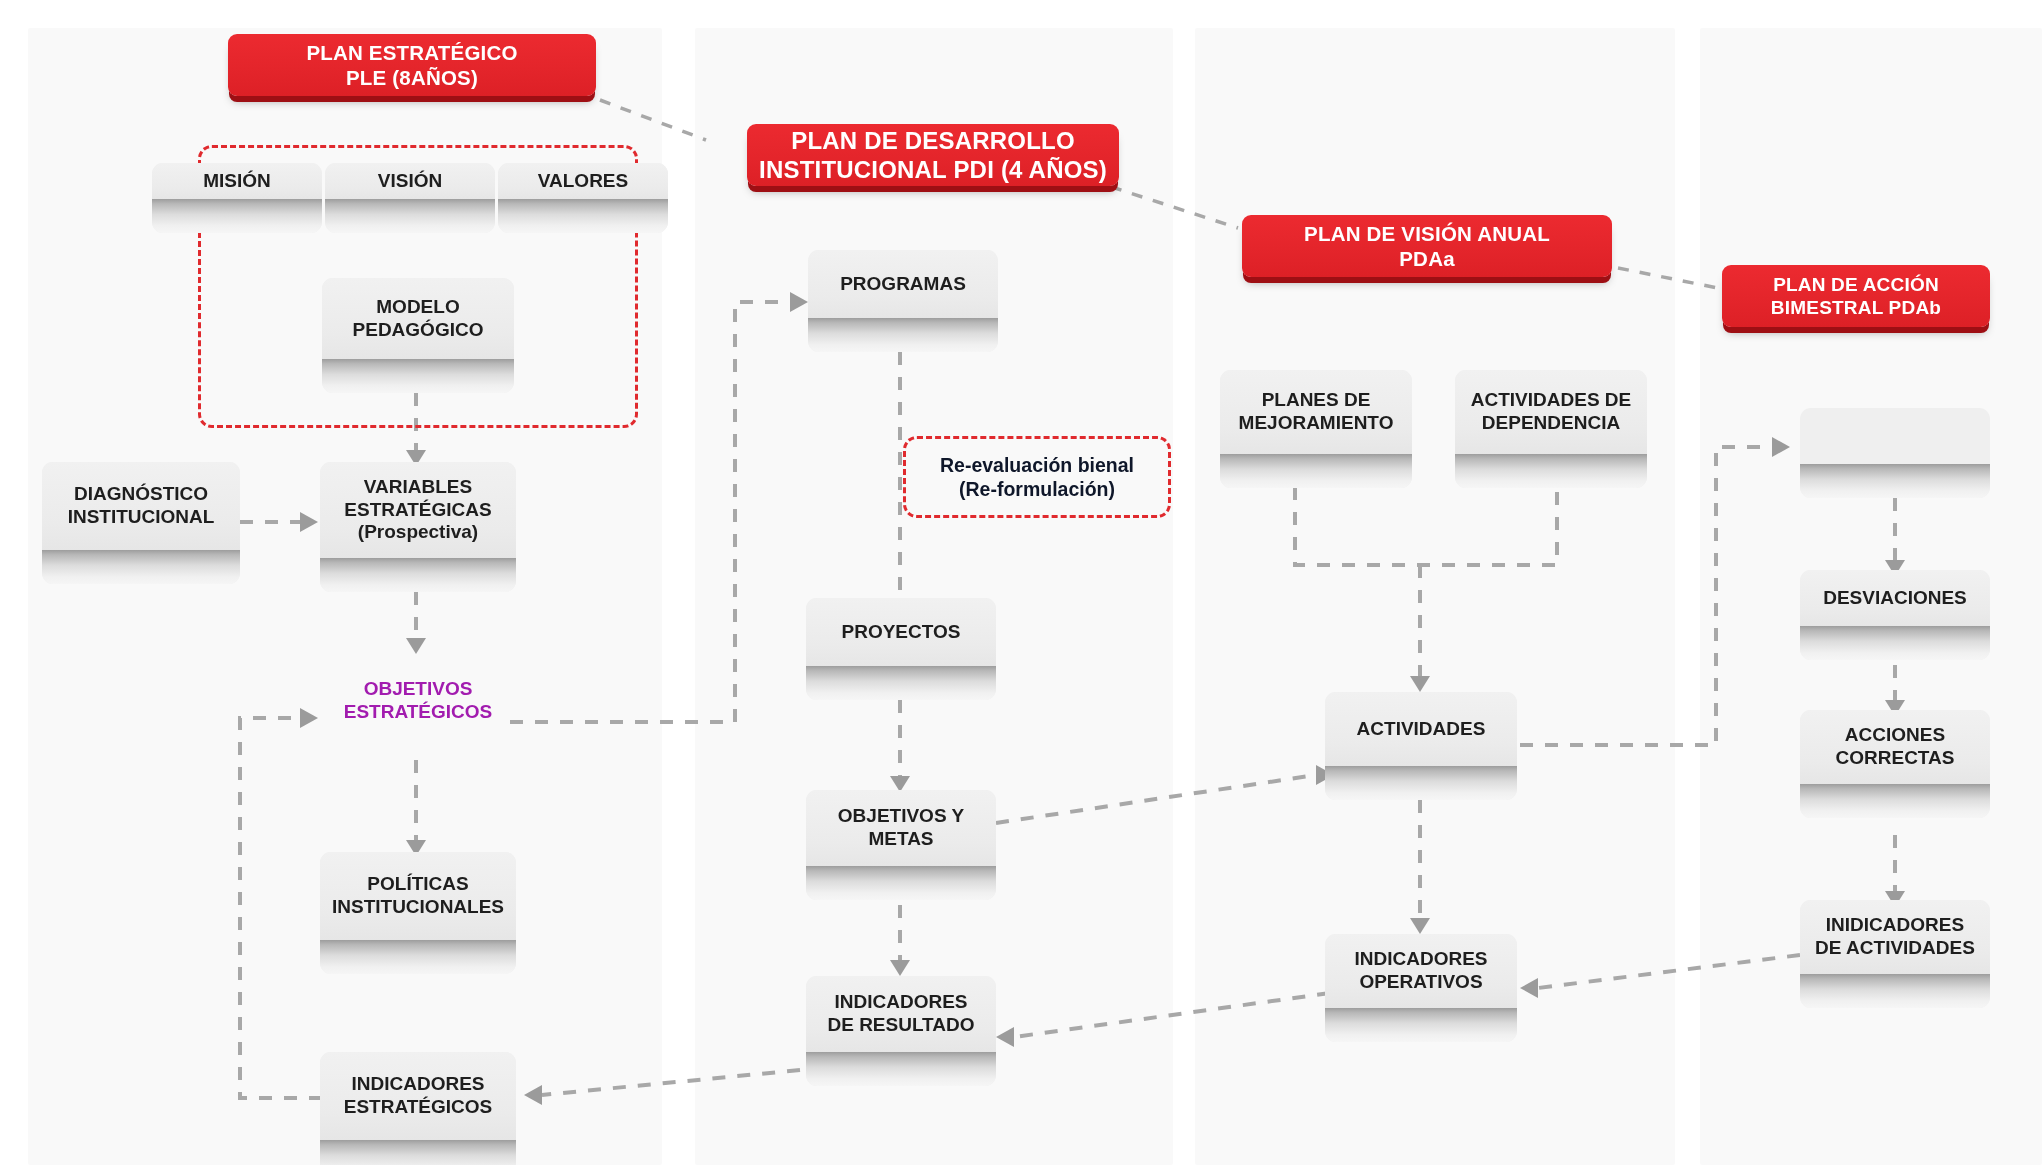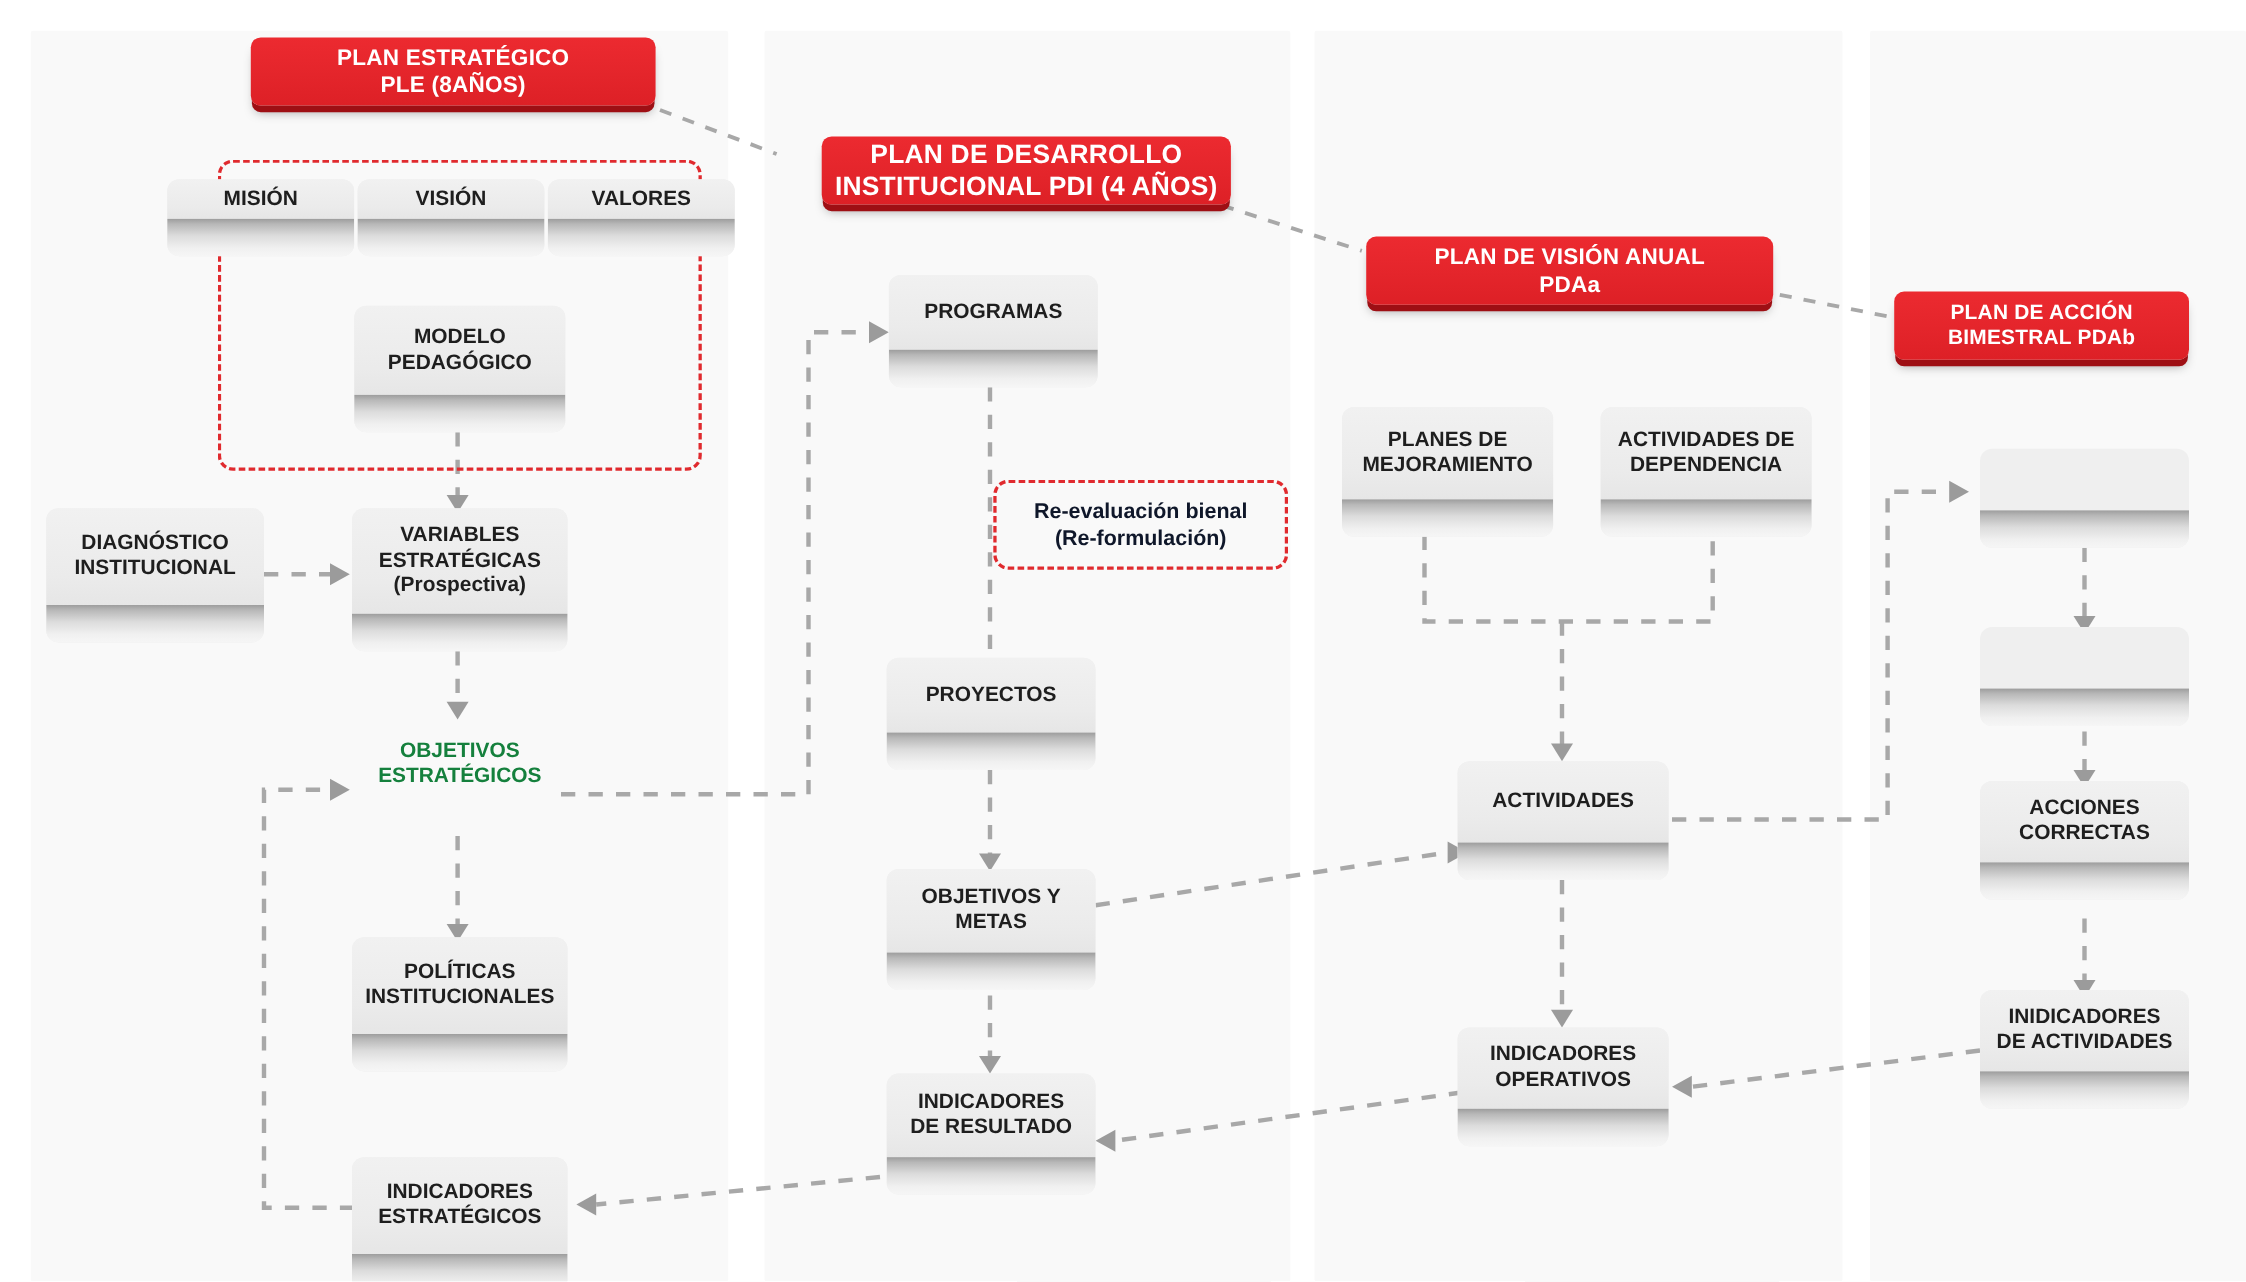--- a/index.html
+++ b/index.html
@@ -80,24 +80,24 @@
   .node .shelf{
     position:absolute;
     left:0;right:0;bottom:0;
     height:34px;
     background:linear-gradient(180deg,#9d9d9d 0%,#b8b8b8 14%,#dcdcdc 45%,#f0f0f0 78%,#f6f6f6 100%);
   }
   
   .textnode{
     position:absolute;
     display:flex;
-    align-items:flex-start;
+    align-items:flex-end;
     justify-content:center;
     text-align:center;
-    color:#15803d;
+    color:#a21caf;
     font-weight:bold;
     font-size:19px;
     line-height:1.2;
     z-index:4;
   }
   
   .dashed-red{
     position:absolute;
     border:3.5px dashed #e02a2e;
     border-radius:14px;
@@ -394,20 +394,23 @@
     </div>
       </div>
     <div class="shelf"></div>
   </div>
 
   <div class="node" style="left:1800px;top:408px;width:190px;height:90px;">
     <div class="shelf"></div>
   </div>
 
   <div class="node" style="left:1800px;top:570px;width:190px;height:90px;">
+    <div class="face">
+        <span>DESVIACIONES</span>
+      </div>
     <div class="shelf"></div>
   </div>
 
   <div class="node" style="left:1800px;top:900px;width:190px;height:108px;">
     <div class="face">
         <div>
       <span>INIDICADORES</span><br>
       <span>DE ACTIVIDADES</span>
     </div>
       </div>

